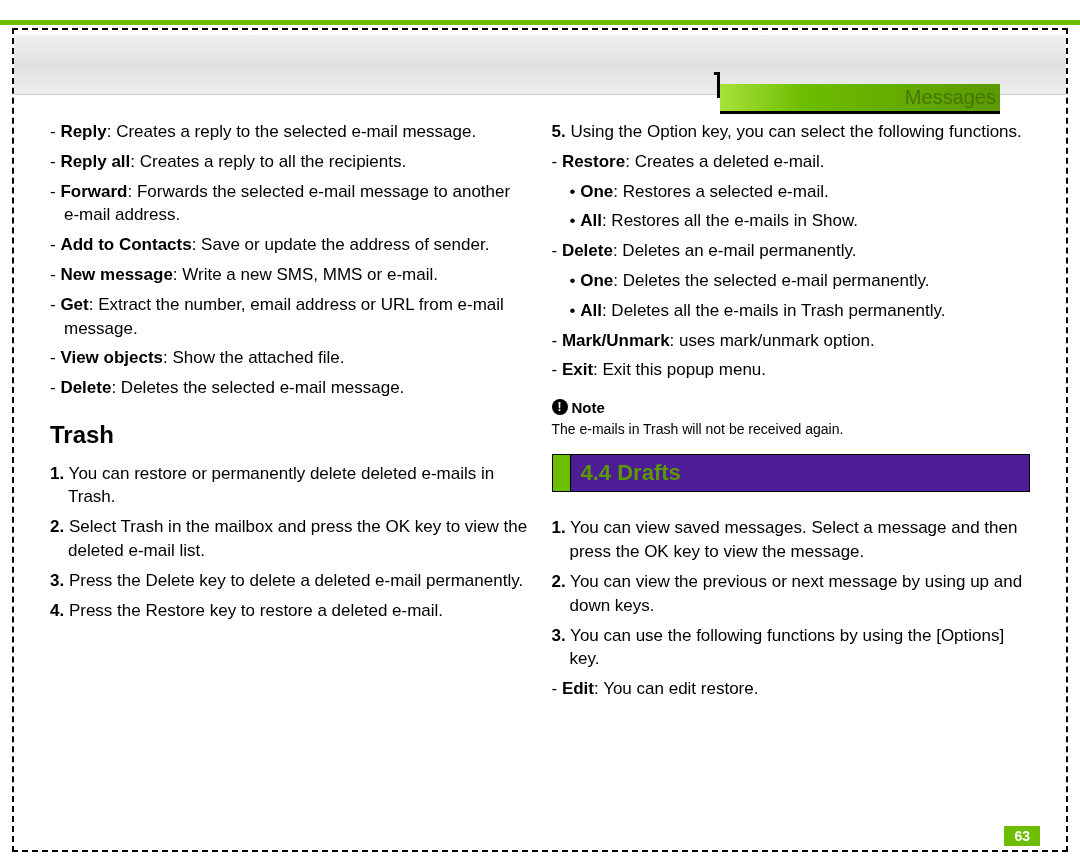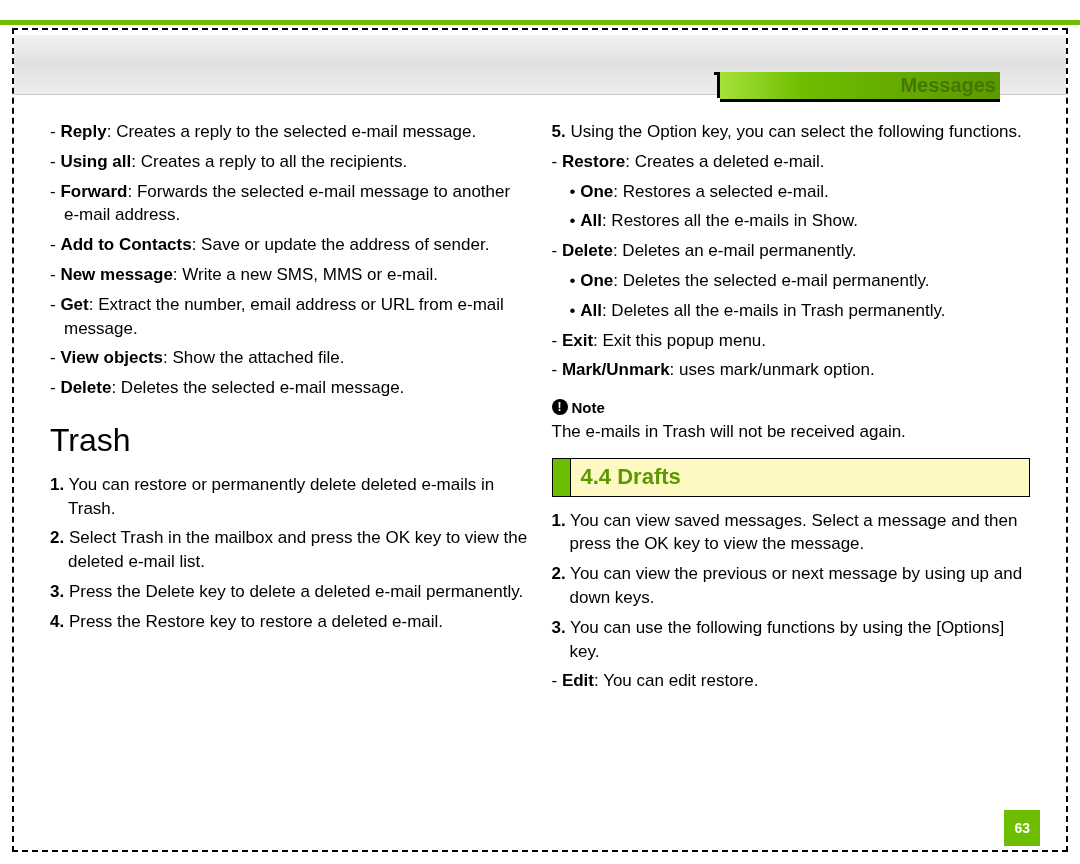--- a/index.html
+++ b/index.html
@@ -22,26 +22,26 @@
     background: #6dbd00;
   }
   .header-strip {
     position: absolute;
     top: 35px; left: 14px; right: 14px; height: 60px;
     background: linear-gradient(#f1f1f1, #e0e0e0, #ededed);
     border-bottom: 1px solid #ccc;
   }
   .header-tab {
     position: absolute;
-    top: 72px; right: 80px;
+    top: 84px; right: 80px;
     width: 280px;
     border-bottom: 3px solid #000;
     padding: 2px 4px 2px 0;
     text-align: right;
-    font-weight: bold;
+    font-weight: normal;
     font-size: 20px;
     color: #467500;
     background: linear-gradient(to right, #a6e23a, #6dbd00 30%, #5a9900);
   }
   .header-tab-left {
     position: absolute;
     top: 72px; right: 360px;
     width: 6px; height: 26px;
     border-top: 3px solid #000;
     border-right: 3px solid #000;
@@ -55,80 +55,80 @@
     font-size: 17px;
     line-height: 1.4;
     color: #000;
   }
   .col { flex: 1; }
   .item { margin-bottom: 6px; padding-left: 14px; text-indent: -14px; }
   .sub { margin-left: 18px; padding-left: 14px; text-indent: -14px; margin-bottom: 6px; }
   .num { margin-bottom: 6px; padding-left: 18px; text-indent: -18px; }
   .bold { font-weight: bold; }
   h3.trash {
-    font-size: 32px;
-    font-weight: normal;
+    font-size: 24px;
+    font-weight: bold;
     margin: 18px 0 10px 0;
   }
   .note-block { margin-top: 12px; margin-bottom: 6px; }
   .note-label { font-weight: bold; font-size: 15px; display: inline-flex; align-items: center; gap: 4px; }
   .note-icon {
     display: inline-block;
     width: 16px; height: 16px;
     border-radius: 50%;
     background: #000;
     color: #fff;
     font-size: 12px;
     line-height: 16px;
     text-align: center;
     font-weight: bold;
   }
-  .note-text { font-size: 17px; margin-top: 2px; }
+  .note-text { font-size: 14px; margin-top: 2px; }
   .section-head {
     margin-top: 14px;
-    margin-bottom: 12px;
+    margin-bottom: 24px;
     border: 1.5px solid #000;
-    background: #fef9c3;
+    background: #4c1d95;
     display: flex;
   }
   .section-head .mark {
     width: 18px;
     background: #6dbd00;
     border-right: 1px solid #000;
   }
   .section-head .title {
     padding: 3px 10px;
     font-size: 22px;
     font-weight: bold;
     color: #5a9900;
   }
   .footer-page {
     position: absolute;
     bottom: 18px; right: 40px;
     background: #6dbd00;
     color: #fff;
     font-weight: bold;
     font-size: 14px;
-    padding: 10px 10px;
+    padding: 2px 10px;
   }
 </style>
 </head>
 <body>
 
 <div class="green-bar-top"></div>
 <div class="page-frame"></div>
 <div class="header-strip"></div>
 <div class="header-tab-left"></div>
 <div class="header-tab">Messages</div>
 
 <div class="content">
 
   <div class="col">
     <div class="item">- <span class="bold">Reply</span><span>: Creates a reply to the selected e-mail message.</span></div>
-    <div class="item">- <span class="bold">Using all</span><span>: Creates a reply to all the recipients.</span></div>
+    <div class="item">- <span class="bold">Reply all</span><span>: Creates a reply to all the recipients.</span></div>
     <div class="item">- <span class="bold">Forward</span><span>: Forwards the selected e-mail message to another e-mail address.</span></div>
     <div class="item">- <span class="bold">Add to Contacts</span><span>: Save or update the address of sender.</span></div>
     <div class="item">- <span class="bold">New message</span><span>: Write a new SMS, MMS or e-mail.</span></div>
     <div class="item">- <span class="bold">Get</span><span>: Extract the number, email address or URL from e-mail message.</span></div>
     <div class="item">- <span class="bold">View objects</span><span>: Show the attached file.</span></div>
     <div class="item">- <span class="bold">Delete</span><span>: Deletes the selected e-mail message.</span></div>
 
     <h3 class="trash">Trash</h3>
 
     <div class="num"><span class="bold">1.</span><span> You can restore or permanently delete deleted e-mails in Trash.</span></div>
@@ -141,22 +141,22 @@
     <div class="num"><span class="bold">5.</span><span> Using the Option key, you can select the following functions.</span></div>
 
     <div class="item">- <span class="bold">Restore</span><span>: Creates a deleted e-mail.</span></div>
     <div class="sub">• <span class="bold">One</span><span>: Restores a selected e-mail.</span></div>
     <div class="sub">• <span class="bold">All</span><span>: Restores all the e-mails in Show.</span></div>
 
     <div class="item">- <span class="bold">Delete</span><span>: Deletes an e-mail permanently.</span></div>
     <div class="sub">• <span class="bold">One</span><span>: Deletes the selected e-mail permanently.</span></div>
     <div class="sub">• <span class="bold">All</span><span>: Deletes all the e-mails in Trash permanently.</span></div>
 
+    <div class="item">- <span class="bold">Mark/Unmark</span><span>: uses mark/unmark option.</span></div>
     <div class="item">- <span class="bold">Exit</span><span>: Exit this popup menu.</span></div>
-    <div class="item">- <span class="bold">Mark/Unmark</span><span>: uses mark/unmark option.</span></div>
 
     <div class="note-block">
       <div class="note-label">
         <span class="note-icon">!</span>
         <span>Note</span>
       </div>
       <div class="note-text">The e-mails in Trash will  not be received again.</div>
     </div>
 
     <div class="section-head">

